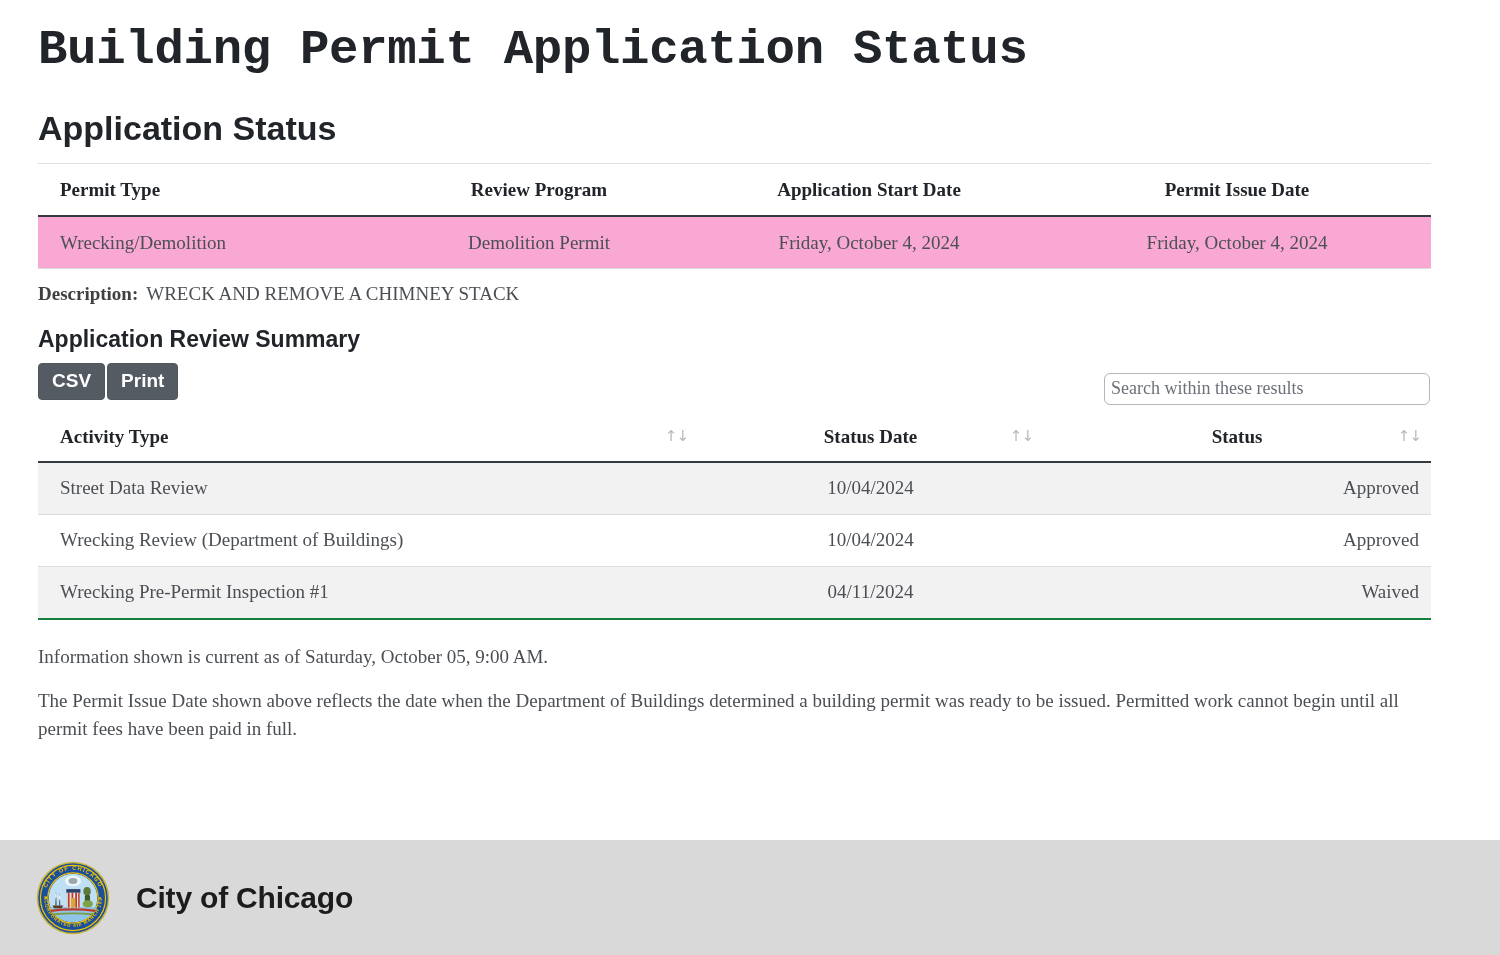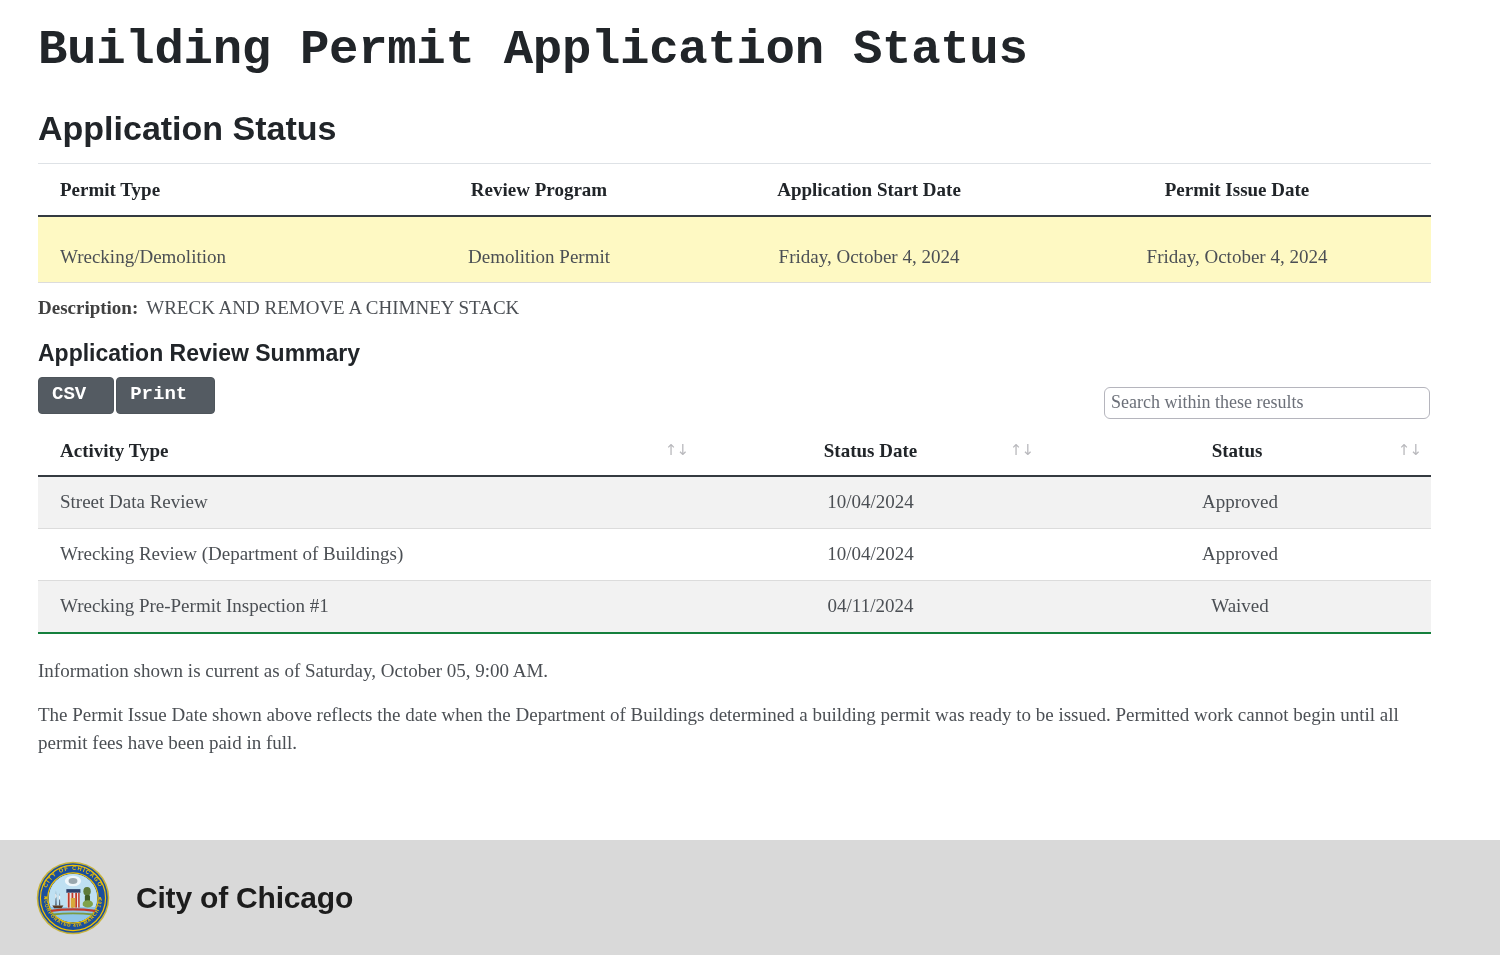--- a/index.html
+++ b/index.html
@@ -86,23 +86,23 @@
     white-space: nowrap;
   }
   .permit-table thead th.first-col {
     text-align: left;
     padding-left: 22px;
   }
   .permit-table tbody td {
     font-family: "Liberation Serif", "DejaVu Serif", serif;
     font-size: 19px;
     color: #4b4f54;
-    padding: 29px 12px 14px 12px;
+    padding: 15px 12px 14px 12px;
     text-align: center;
-    background: #fef9c3;
+    background: #f9a8d4;
     white-space: nowrap;
   }
   .permit-table tbody td.first-col {
     text-align: left;
     padding-left: 22px;
   }
   .permit-table tbody tr {
     border-bottom: 1px solid #dcdcdc;
   }
 
@@ -128,28 +128,28 @@
     height: 44px;
     width: 1393px;
   }
   .btn-group {
     position: absolute;
     left: 0;
     top: 0;
     display: flex;
   }
   .dt-button {
-    font-family: Liberation Mono, monospace;
+    font-family: Liberation Sans, sans-serif;
     font-size: 19px;
     font-weight: bold;
     color: #ffffff;
     background: #545b62;
     border: 1px solid #4e555b;
     border-radius: 4px;
-    padding: 5px 27px 7px 13px;
+    padding: 5px 13px 7px 13px;
     margin-right: 2px;
     line-height: 1.25;
     cursor: pointer;
   }
   .search-box {
     position: absolute;
     right: 1px;
     top: 10px;
     width: 312px;
     height: 26px;
@@ -207,21 +207,21 @@
     color: #4b4f54;
     padding: 14px 12px 15px 12px;
     text-align: center;
     white-space: nowrap;
   }
   .review-table tbody td.first-col {
     text-align: left;
     padding-left: 22px;
   }
   .review-table tbody td.status-col {
-    text-align: center;
+    text-align: right;
     padding-left: 18px;
   }
   .review-table tbody tr.odd td {
     background: #f2f2f2;
   }
   .review-table tbody tr.even td {
     background: #ffffff;
   }
   .review-table tbody tr {
     border-bottom: 1px solid #dcdcdc;

